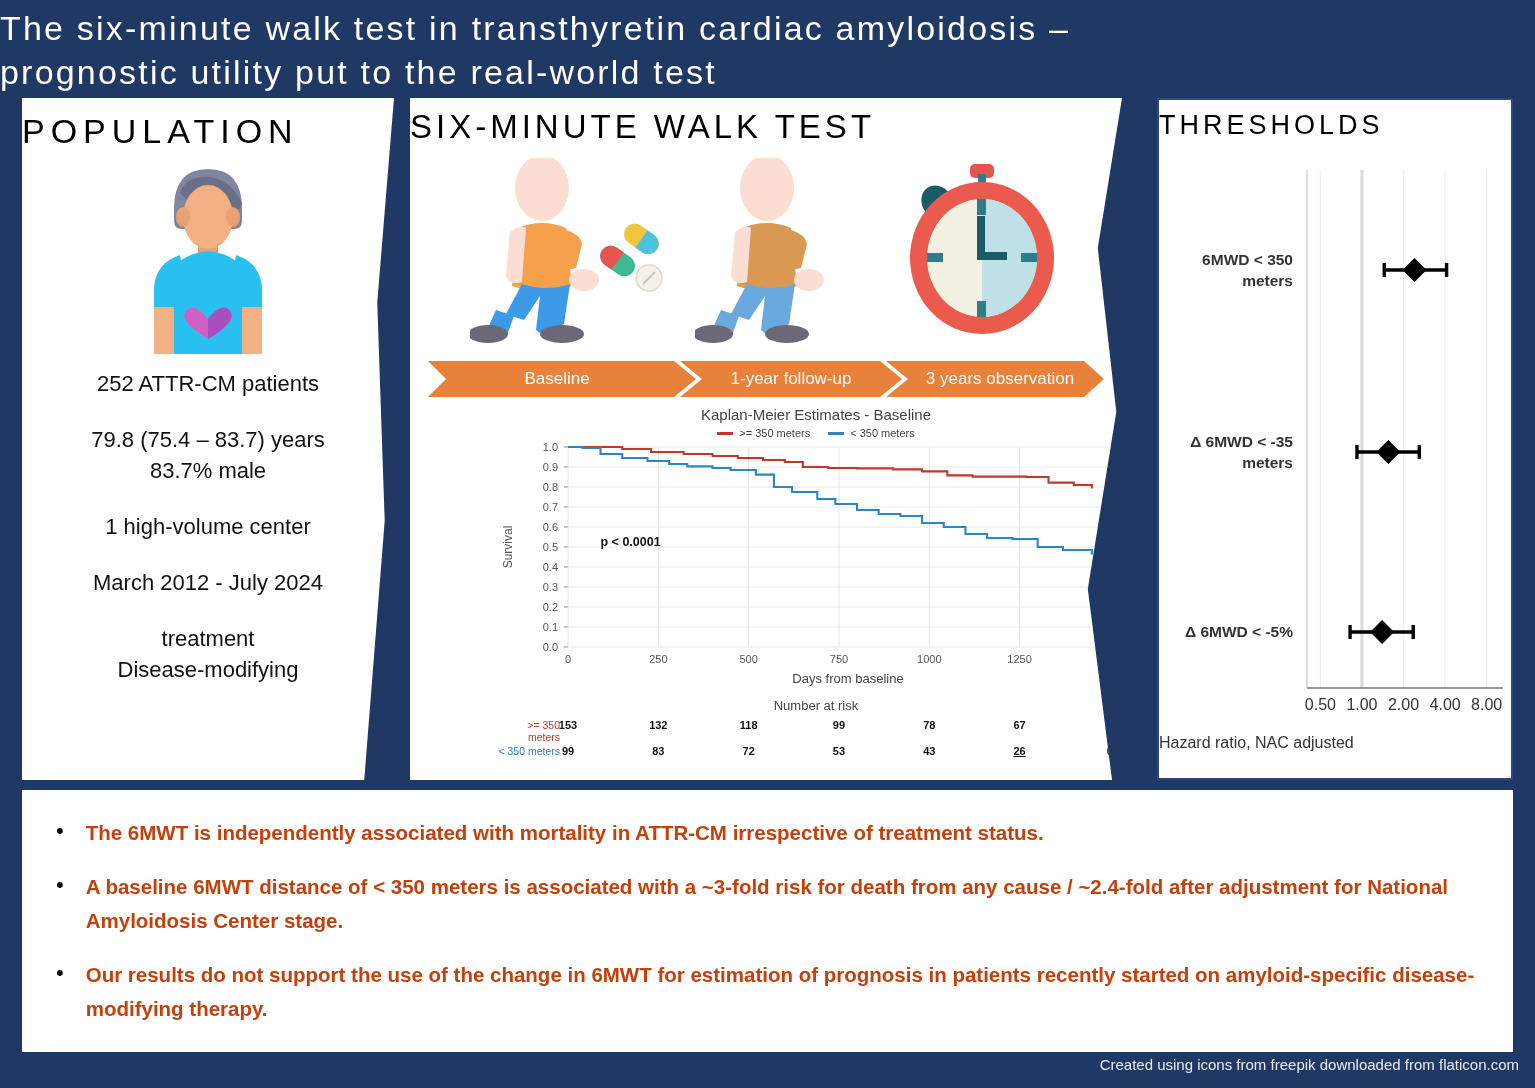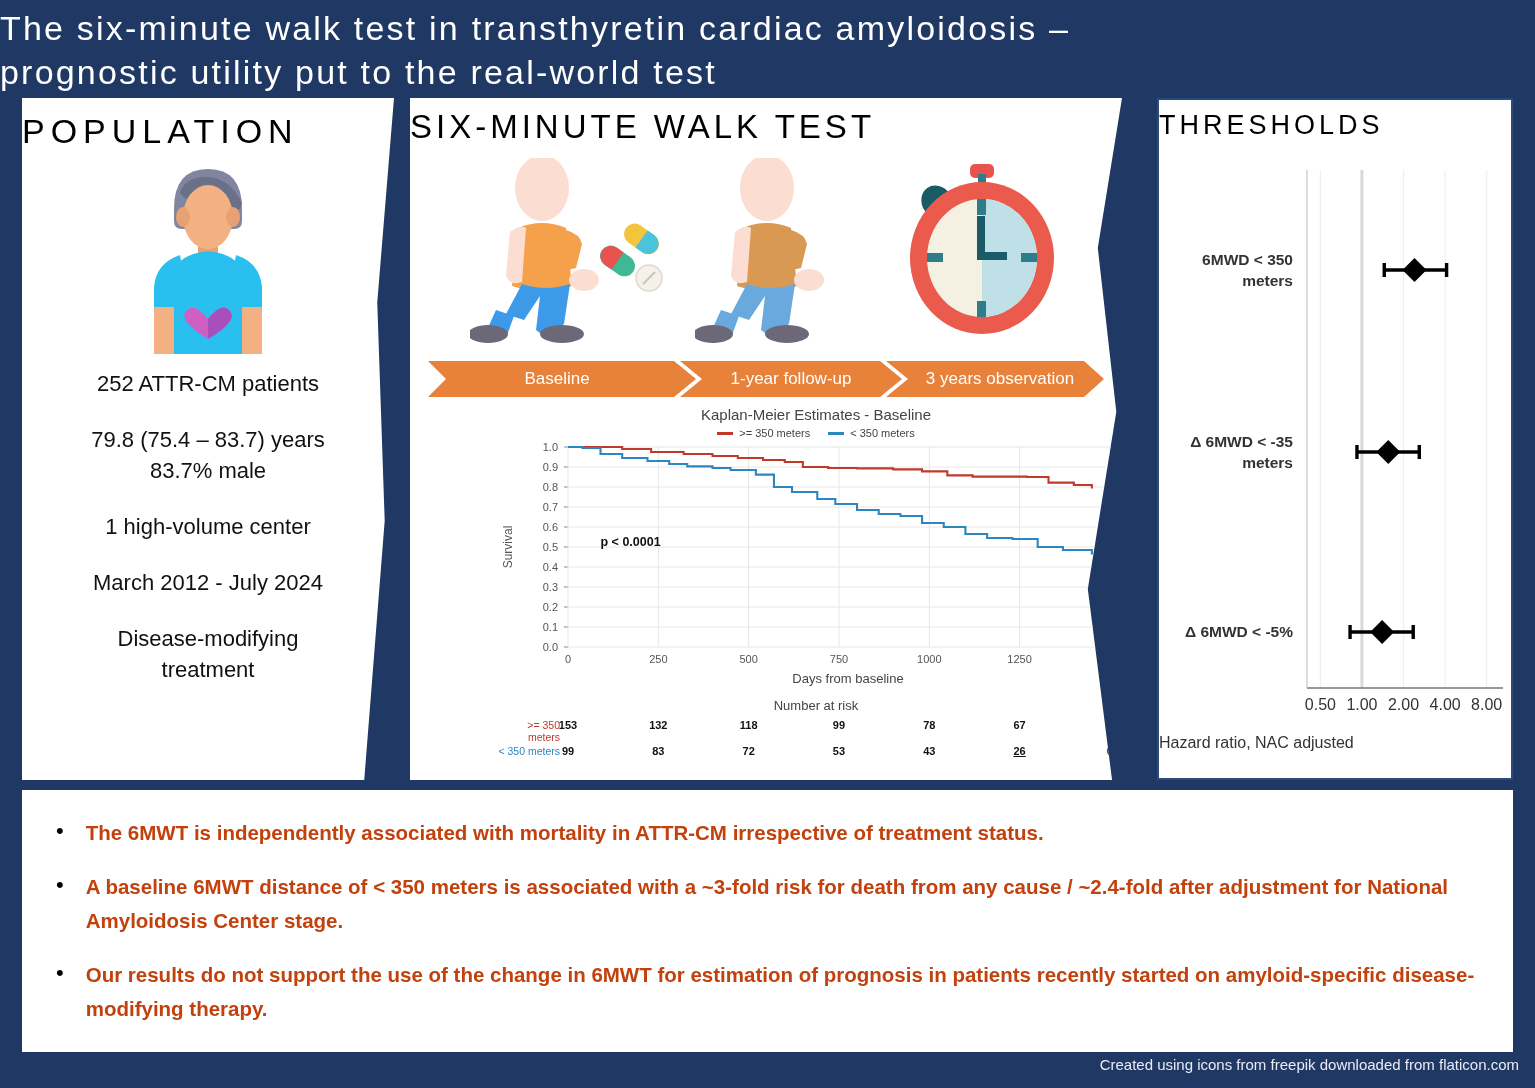--- a/index.html
+++ b/index.html
@@ -130,22 +130,22 @@
         <div>79.8 (75.4 – 83.7) years</div>
         <div>83.7% male</div>
       </div>
       <div class="blk">
         <div>1 high-volume center</div>
       </div>
       <div class="blk">
         <div>March 2012 - July 2024</div>
       </div>
       <div class="blk">
+        <div>treatment</div>
         <div>Disease-modifying</div>
-        <div>treatment</div>
       </div>
     </div>
   </div>
 
   <div class="panel" id="panel-test">
     <div class="panel-head">SIX-MINUTE WALK TEST</div>
 
     <div class="icon-row">
 
       <div class="walker1">

